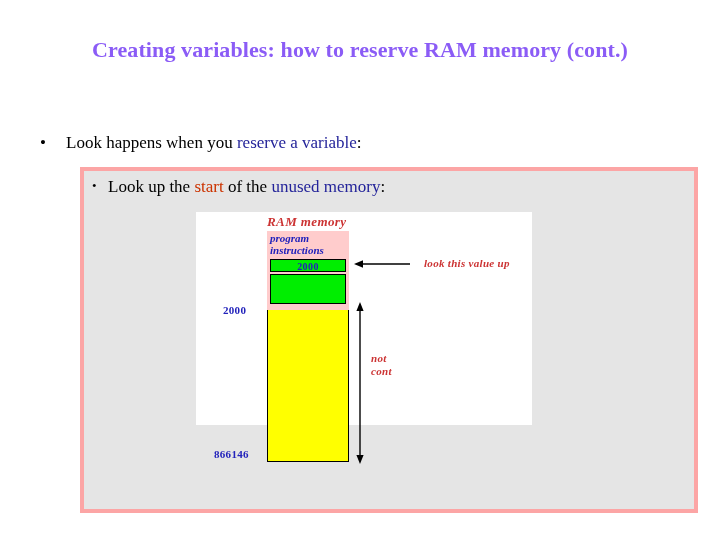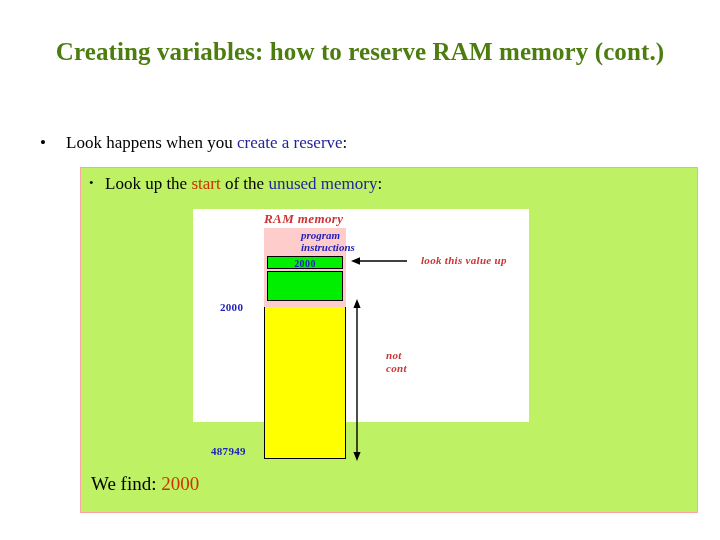--- a/index.html
+++ b/index.html
@@ -15,23 +15,23 @@
     position: relative;
   }
 
   
   #slide-title {
     position: absolute;
     left: 40px;
     top: 36px;
     width: 640px;
     text-align: center;
-    font-size: 25px;
-    font-weight: bold;
-    color: #4d7c0f;
+    font-size: 22px;
+    font-weight: bold;
+    color: #8b5cf6;
     line-height: 1.28;
     letter-spacing: 0.1px;
   }
 
   
   #bullet-level1 {
     position: absolute;
     left: 40px;
     top: 133px;
     width: 640px;
@@ -48,22 +48,22 @@
   .accent-blue { color: #24249a; }
   .accent-red  { color: #cc3300; }
 
   
   #yellow-panel {
     position: absolute;
     left: 80px;
     top: 167px;
     width: 618px;
     height: 346px;
-    background: #bef264;
-    border: 1px solid #fca5a5;
+    background: #e5e5e5;
+    border: 4px solid #fca5a5;
     box-sizing: border-box;
   }
 
   #bullet-level2 {
     position: absolute;
     left: 8px;
     top: 6px;
     font-size: 17px;
     color: #000000;
     white-space: nowrap;
@@ -120,21 +120,20 @@
   #program-label {
     position: absolute;
     left: 3px;
     top: 1px;
     font-size: 11px;
     font-weight: bold;
     font-style: italic;
     color: #2222bb;
     line-height: 1.12;
     white-space: nowrap;
-    margin-left: 34px;
   }
 
   
   #value-box {
     position: absolute;
     left: 74px;
     top: 47px;
     width: 76px;
     height: 13px;
     background: #00ee00;
@@ -225,38 +224,38 @@
   
   #span-arrow {
     position: absolute;
     left: 158px;
     top: 90px;
     width: 12px;
     height: 162px;
   }
   #span-label {
     position: absolute;
-    left: 193px;
+    left: 175px;
     top: 140px;
     font-size: 11px;
     font-weight: bold;
     font-style: italic;
     color: #cc3333;
     line-height: 1.18;
     white-space: nowrap;
     letter-spacing: 0.3px;
   }
 </style>
 </head>
 <body>
 
 <div id="slide-title">Creating variables: how to reserve RAM memory (cont.)</div>
 
 <div id="bullet-level1">
-  <span class="bullet-mark">•</span><span>Look happens when you </span><span class="accent-blue">create a reserve</span><span>:</span>
+  <span class="bullet-mark">•</span><span>Look happens when you </span><span class="accent-blue">reserve a variable</span><span>:</span>
 </div>
 
 <div id="yellow-panel">
 
   <div id="bullet-level2">
     <span class="bullet-mark">•</span><span>Look up the </span><span class="accent-red">start</span><span> of the </span><span class="accent-blue">unused memory</span><span>:</span>
   </div>
 
   <div id="diagram">
 
@@ -271,37 +270,34 @@
 
     <div id="value-box">
       <div id="value-text">2000</div>
     </div>
 
     <div id="green-block"></div>
 
     <div id="unused-block"></div>
 
     <div id="addr-start">2000</div>
-    <div id="addr-end">487949</div>
+    <div id="addr-end">866146</div>
 
     <svg id="pointer-arrow" viewBox="0 0 56 12">
       <line x1="6" y1="6" x2="56" y2="6" stroke="#000000" stroke-width="1.4"></line>
       <polygon points="0,6 9,2.2 9,9.8" fill="#000000"></polygon>
     </svg>
     <div id="callout-text">look this value up</div>
 
     <svg id="span-arrow" viewBox="0 0 12 162">
       <line x1="6" y1="6" x2="6" y2="156" stroke="#000000" stroke-width="1.4"></line>
       <polygon points="6,0 2.4,9 9.6,9" fill="#000000"></polygon>
       <polygon points="6,162 2.4,153 9.6,153" fill="#000000"></polygon>
     </svg>
     <div id="span-label">
       <span>not</span><br>
       <span>cont</span>
     </div>
 
   </div>
 
-  <div id="conclusion-line">
-    <span>We find: </span><span class="accent-red">2000</span>
-  </div>
 
 </div>
 
 </body></html>

